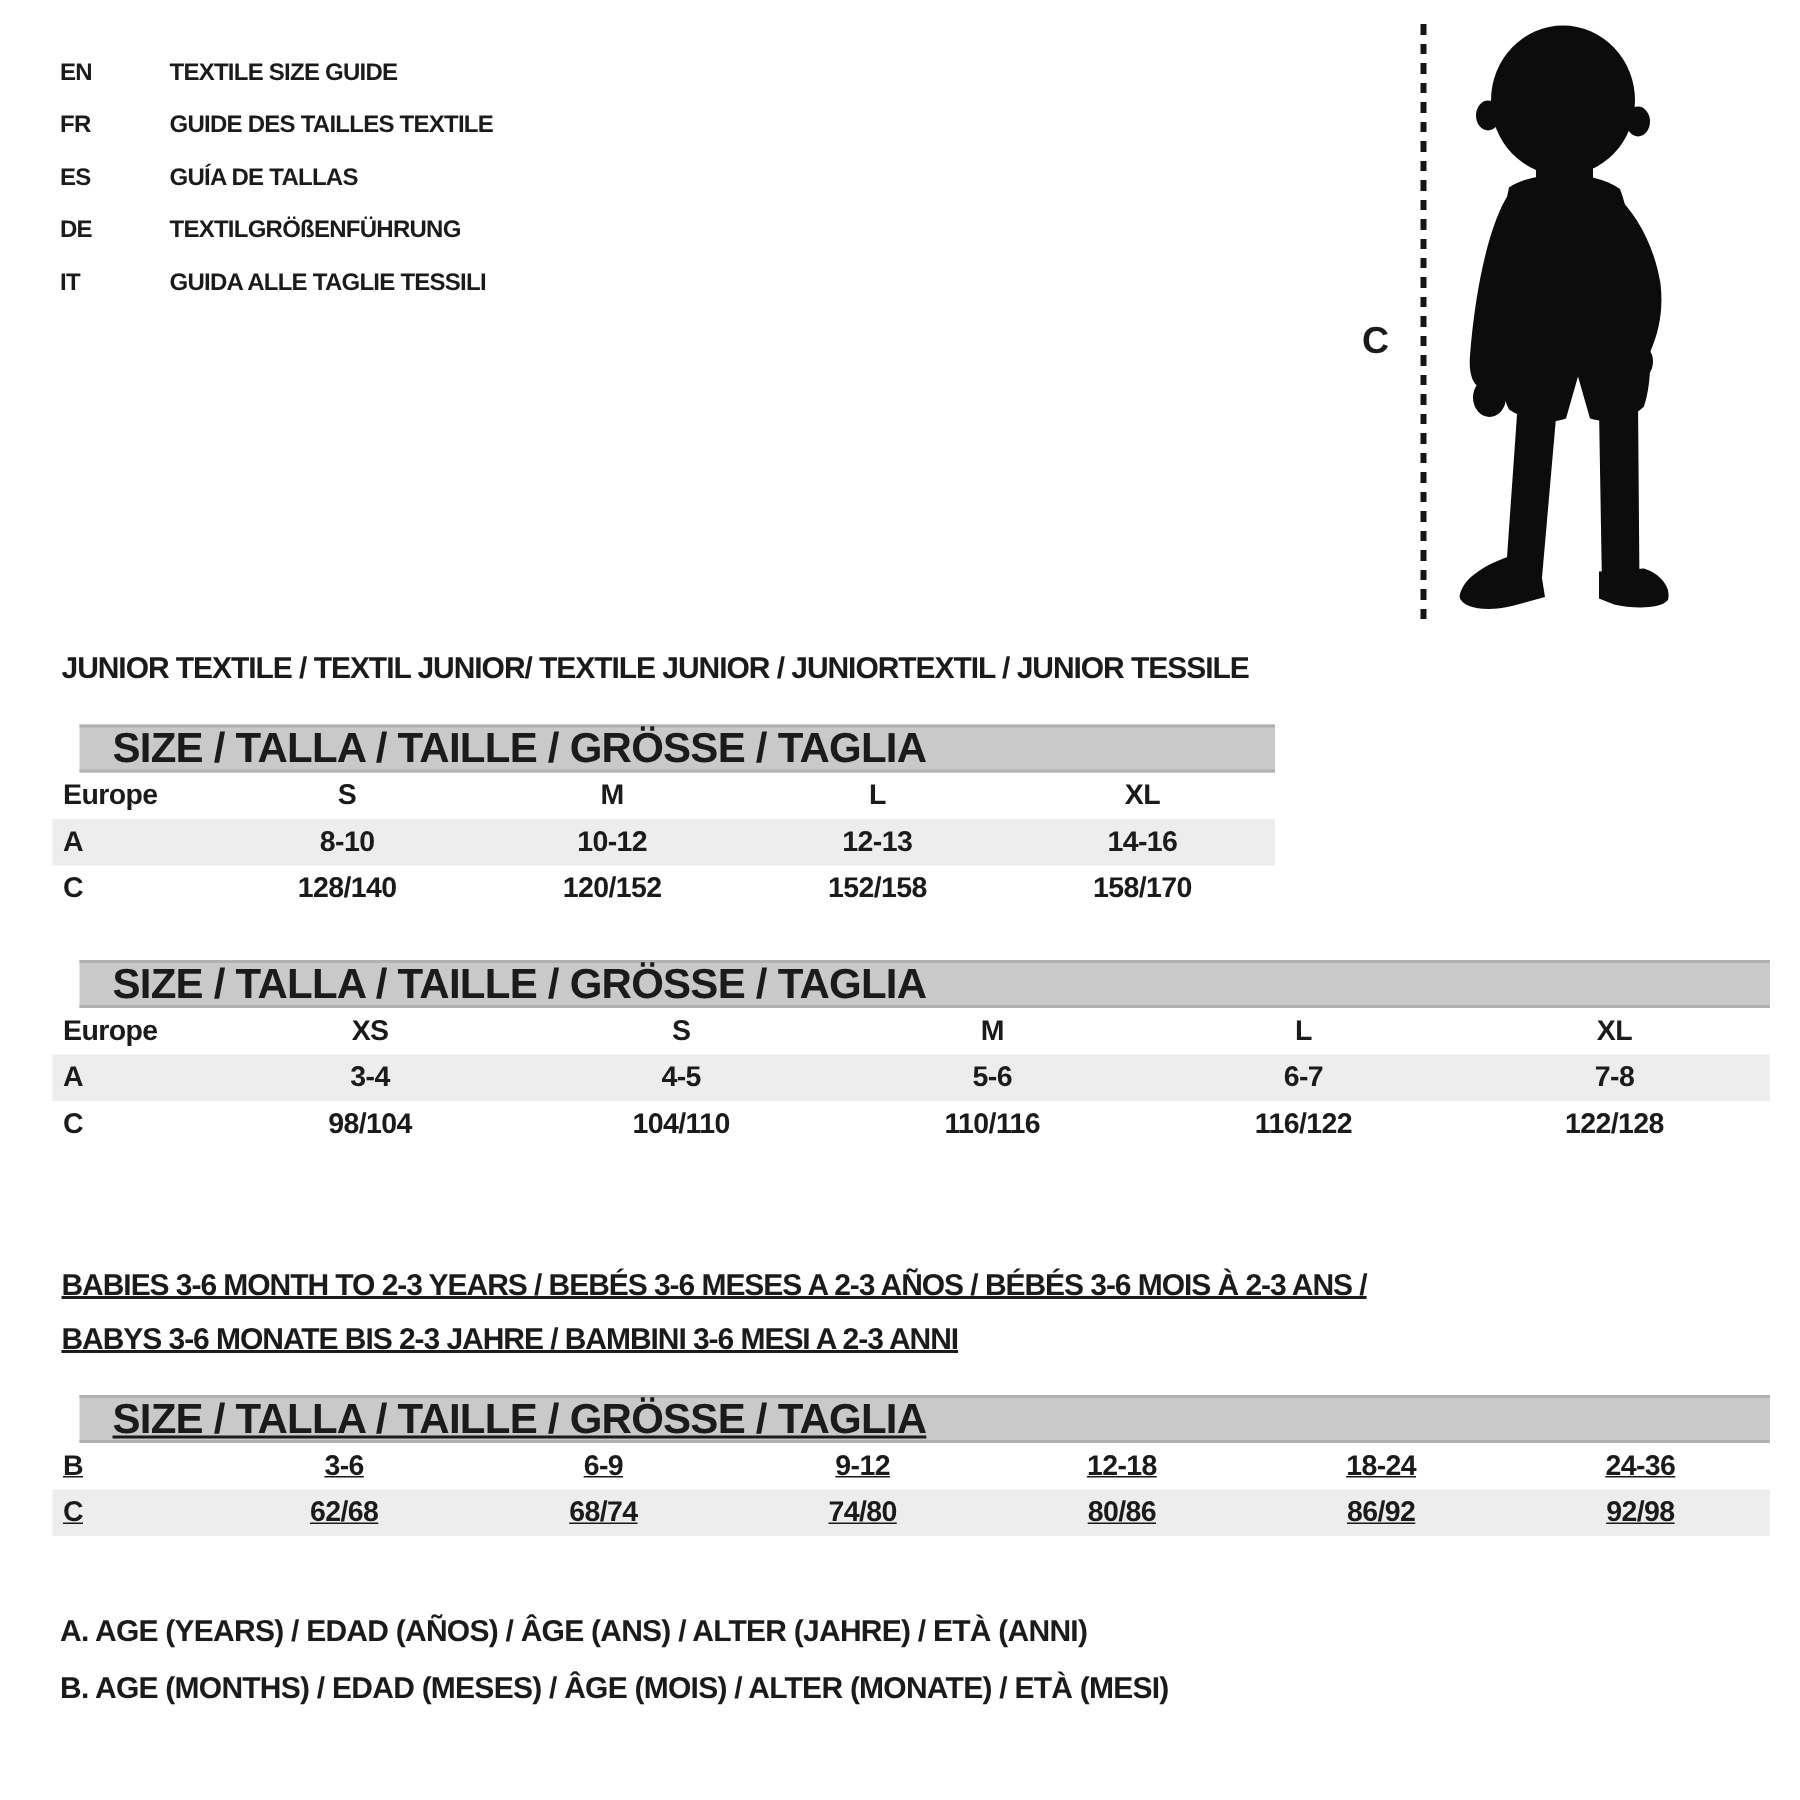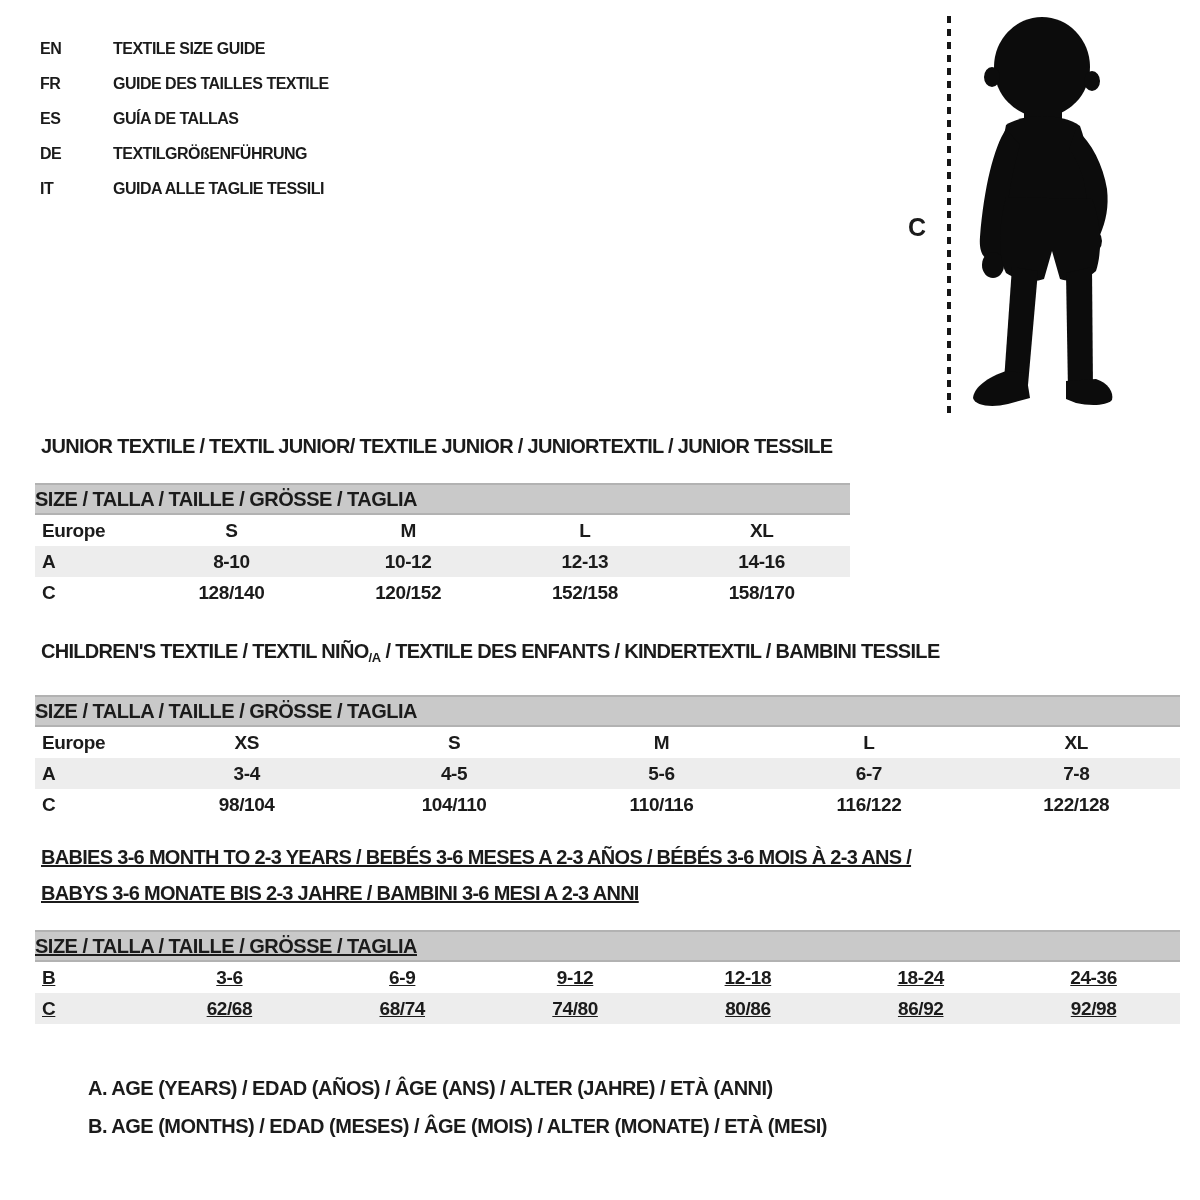--- a/index.html
+++ b/index.html
@@ -27,30 +27,30 @@
   .sec-junior   { top:435px; width:815px; }
   .sec-children { top:640px; width:1145px; }
   .sec-babies   { top:846px; width:1145px;text-decoration:underline; }
   .title-wrap { margin-bottom:26px; }
   .title-line { font-size:20px; line-height:22px; letter-spacing:-0.7px; padding-left:6px; margin-bottom:14px; white-space:nowrap; }
   .title-line:last-child { margin-bottom:0; }
   .title-line .sub { font-size:13px; vertical-align:-4px; letter-spacing:-0.5px; }
   .size-bar {
     height:28px; line-height:28px; background:#c9c9c9;
     border-top:2px solid #b2b2b2; border-bottom:2px solid #b2b2b2;
-    font-size:20px; padding-left:0; letter-spacing:-0.5px;
+    font-size:28px; padding-left:22px; letter-spacing:-0.5px;margin-left:18px;
   }
   .t-row { display:grid; height:31px; align-items:center; font-size:19px; letter-spacing:-0.4px; }
   .t-row.shaded { background:#ededed; }
   .row-label { padding-left:7px; text-align:left; }
   .cellv { text-align:center; }
 
   
   .legend { position:absolute; left:40px; top:1069px; }
-  .legend-line { font-size:20px; line-height:38px; letter-spacing:-0.5px; white-space:nowrap;margin-left:48px; }
+  .legend-line { font-size:20px; line-height:38px; letter-spacing:-0.5px; white-space:nowrap; }
 </style>
 </head>
 <body>
 
 <div class="canvas">
 
   <div class="lang-block" id="langBlock">
       <div class="lang-row">
         <span class="lang-code">EN</span>
         <span class="lang-title">TEXTILE SIZE GUIDE</span>
@@ -116,23 +116,20 @@
       </div>
       <div class="t-row" style="grid-template-columns: 108px repeat(4, 1fr);">
         <div class="row-label">C</div>
         <div class="cellv">128/140</div>
         <div class="cellv">120/152</div>
         <div class="cellv">152/158</div>
         <div class="cellv">158/170</div>
       </div>
     </div>
   <div class="sec sec-children">
-      <div class="title-wrap">
-        <div class="title-line"><span>CHILDREN'S TEXTILE / TEXTIL NIÑO</span><span class="sub">/A</span><span> / TEXTILE DES ENFANTS / KINDERTEXTIL / BAMBINI TESSILE</span></div>
-      </div>
       <div class="size-bar">SIZE / TALLA / TAILLE / GRÖSSE / TAGLIA</div>
       <div class="t-row" style="grid-template-columns: 108px repeat(5, 1fr);">
         <div class="row-label">Europe</div>
         <div class="cellv">XS</div>
         <div class="cellv">S</div>
         <div class="cellv">M</div>
         <div class="cellv">L</div>
         <div class="cellv">XL</div>
       </div>
       <div class="t-row shaded" style="grid-template-columns: 108px repeat(5, 1fr);">

